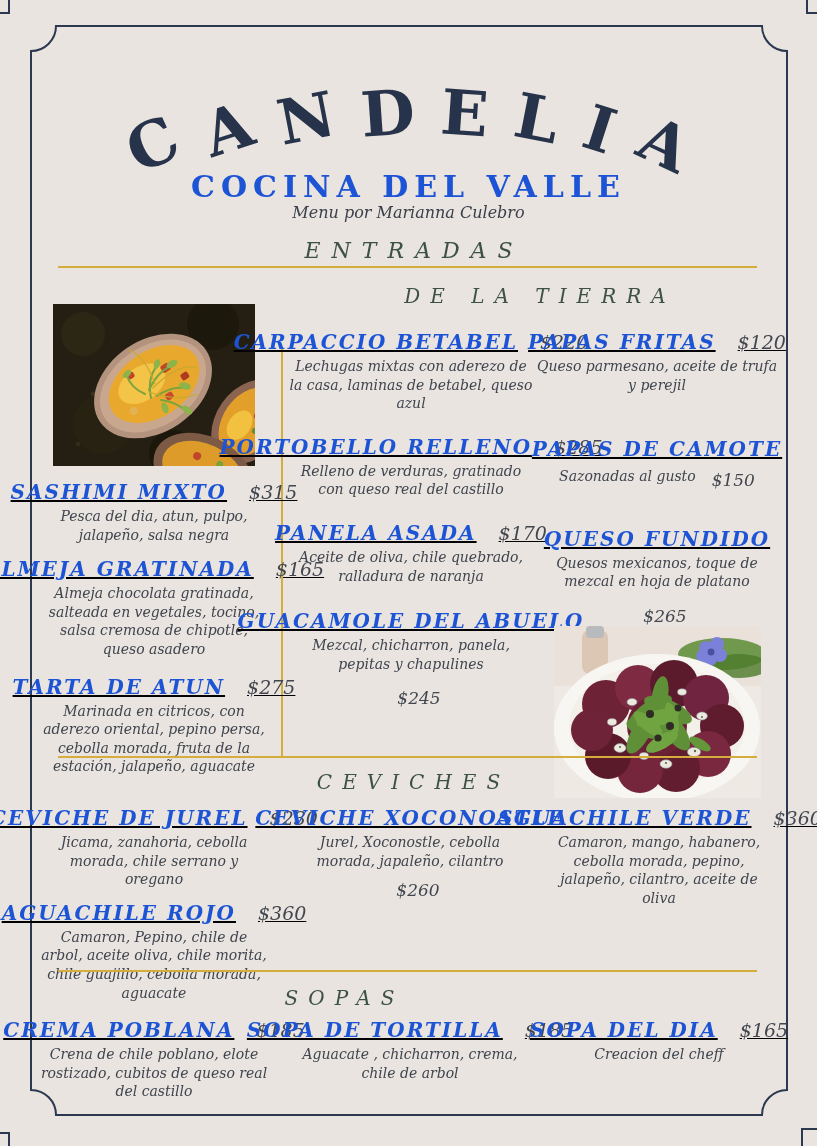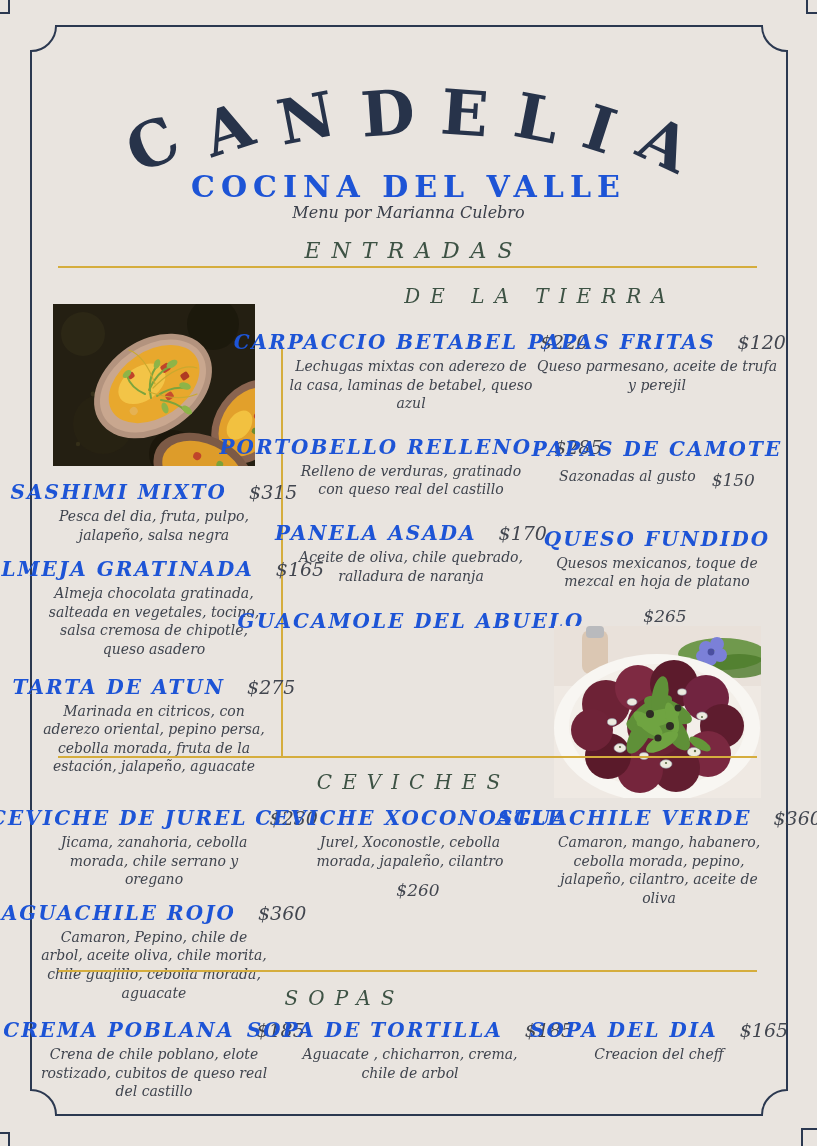--- a/index.html
+++ b/index.html
@@ -65,20 +65,21 @@
   .sp-right { left:536px; top:1018px; width:246px; }
 
   .col-hd { font-style:italic; color:#3d5244; text-align:center;
             letter-spacing:0.5em; text-indent:0.5em; font-size:20px; }
 
   
   .item { margin-top:0; }
   .item-head {
     display:flex; justify-content:center; align-items:baseline; gap:22px;
     text-align:left;
+    text-decoration:underline;
   }
   .item-name {
     font-weight:700; font-style:italic; font-size:20px; letter-spacing:2px;
     color:#1d54d6; white-space:nowrap;
   }
   .item-price {
     font-style:italic; font-size:19px; color:#42464f; white-space:nowrap;
   }
   .item-desc {
     font-style:italic; font-size:14px; line-height:1.33; color:#3f444e;
@@ -183,21 +184,21 @@
         <path d="M 96 88 q 30 10 48 2"></path>
         <path d="M 102 80 q -10 -28 -26 -34"></path>
       </g>
     </svg>
 
     <div class="item" style="margin-top:14px;">
       <div class="item-head">
         <span class="item-name">SASHIMI MIXTO</span>
         <span class="item-price">$315</span>
       </div>
-      <div class="item-desc" style="max-width:222px;">Pesca del dia, fruta, pulpo, jalapeño, salsa negra</div>
+      <div class="item-desc" style="max-width:222px;">Pesca del dia, atun, pulpo, jalapeño, salsa negra</div>
     </div>
 
     <div class="item" style="margin-top:13px;">
       <div class="item-head">
         <span class="item-name">ALMEJA GRATINADA</span>
         <span class="item-price">$165</span>
       </div>
       <div class="item-desc" style="max-width:234px;">Almeja chocolata gratinada, salteada en vegetales, tocino, salsa cremosa de chipotle, queso asadero</div>
     </div>
 
@@ -235,20 +236,23 @@
       <div class="item-head">
         <span class="item-name">PANELA ASADA</span>
         <span class="item-price">$170</span>
       </div>
       <div class="item-desc" style="max-width:245px;">Aceite de oliva, chile quebrado, ralladura de naranja</div>
     </div>
 
     <div class="item" style="margin-top:24px;">
       <div class="item-head">
         <span class="item-name">GUACAMOLE DEL ABUELO</span>
+      </div>
+      <div class="item-desc" style="max-width:246px;">
+        <span style="display:inline-block;max-width:208px;vertical-align:top;">Mezcal, chicharron, panela, pepitas y chapulines</span><span class="desc-price" style="top:14px;">$245</span>
       </div>
     </div>
   </div>
 
   <div class="col col-tierra-r">
     <div class="item" style="margin-top:4px;">
       <div class="item-head">
         <span class="item-name">PAPAS FRITAS</span>
         <span class="item-price">$120</span>
       </div>

